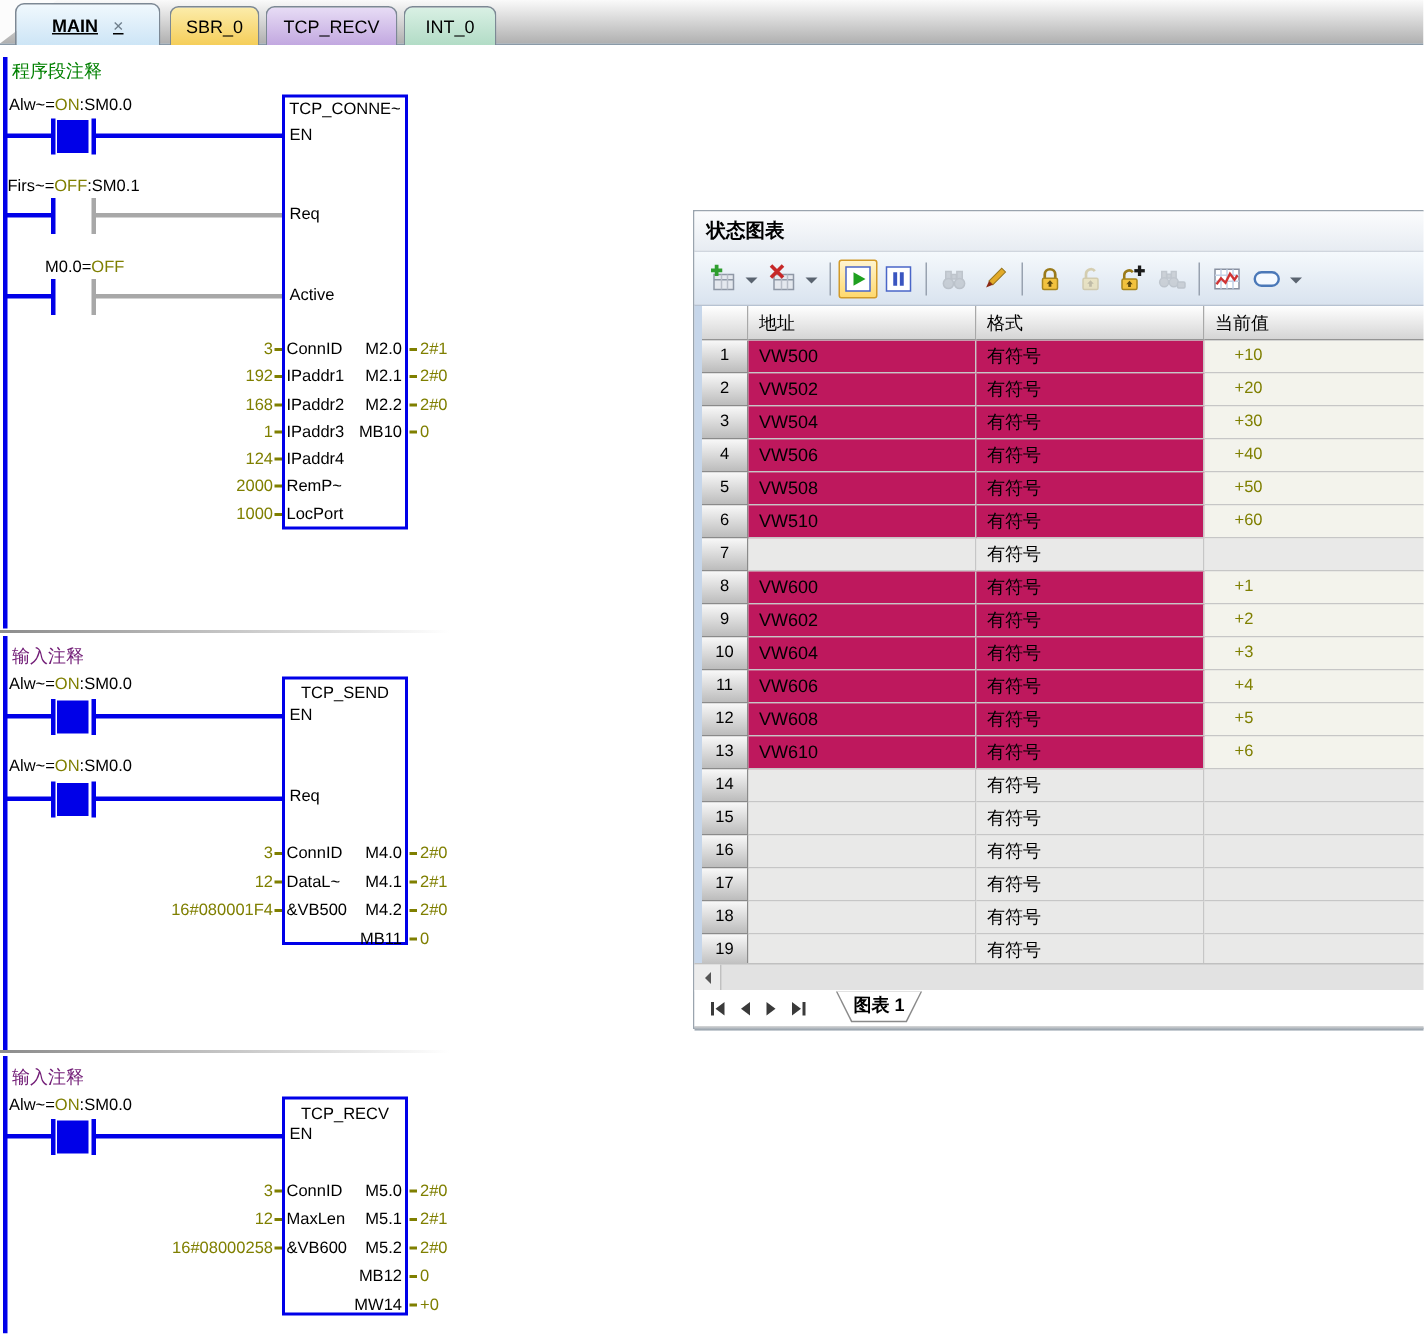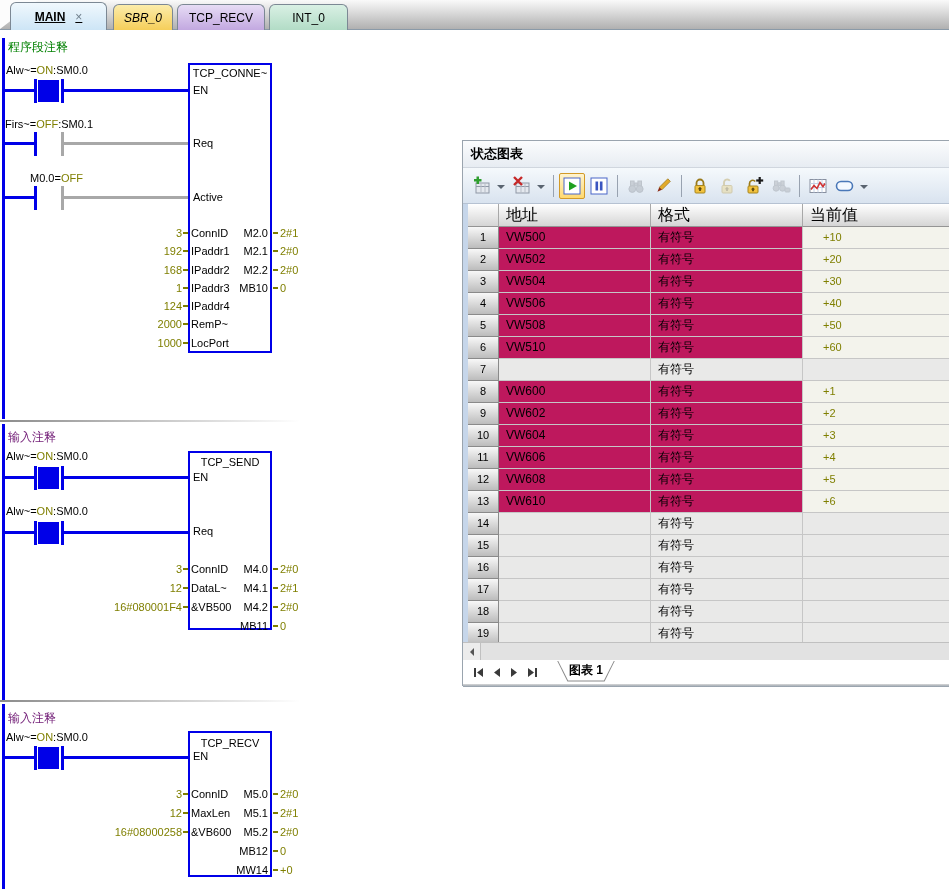--- a/index.html
+++ b/index.html
@@ -10,21 +10,21 @@
   .tabbar { position:absolute; left:0; top:0; width:949px; height:30px;
             background:linear-gradient(#fafafa,#b0b0b0); border-bottom:1px solid #8a9aa8; }
   .tabwedge { position:absolute; left:0; top:0; width:38px; height:29px;
               background:#fcfcfc; clip-path:polygon(0 0,100% 0,0 100%); }
   .tab { position:absolute; top:4px; height:26px; border:1px solid #7c8894; border-bottom:none;
          border-radius:6px 6px 0 0; display:flex; align-items:center; justify-content:center;
          font-size:12px; color:#000; }
   .tab.main { top:2px; height:28px; font-weight:bold;
               background:linear-gradient(#f0f8fd,#cde5f6); }
   .tab .close { font-weight:normal; color:#6f7f8c; margin-left:10px; font-size:12px; }
-  .tab.sbr  { background:linear-gradient(#fcecaa,#f5ce5a);font-style:italic; }
+  .tab.sbr  { background:linear-gradient(#fcecaa,#f5ce5a); }
   .tab.recv { background:linear-gradient(#e7dcf5,#c2a8e0); }
   .tab.int  { background:linear-gradient(#d9f0e4,#b2dcc6); }
 
   
   #ladder { position:absolute; left:0; top:30px; width:949px; height:859px; background:#fff;
             font-size:11px; }
   .rail { position:absolute; left:2px; width:3px; background:#0000e8; }
   .netsep { position:absolute; left:0; width:300px; height:2px;
             background:linear-gradient(to right,#8c8c8c,#d6d6d6 65%,rgba(214,214,214,0)); }
   .comment { position:absolute; left:8px; font-size:12px; }
@@ -63,21 +63,21 @@
           border:1px solid transparent; border-radius:2px; }
   .tbtn.sel { border:1px solid #d29a28; background:linear-gradient(#fff4cf,#ffd96e); }
   .tbtn.dis { opacity:.5; }
   .caret { width:0; height:0; border:4px solid transparent; border-top-color:#5a6470;
            margin:6px 3px 0 1px; }
   .tsep { width:1px; height:22px; background:#98a2b0; margin:0 4px; }
 
   .tleftstrip { position:absolute; left:0; top:63px; width:5px; height:438px; background:#c6d6ea; }
   .thead { position:absolute; left:5px; top:63px; height:23px; display:flex; }
   .thc { background:linear-gradient(#ffffff,#d5d5d5); border-right:1px solid #a8a8a8;
-         border-bottom:1px solid #949494; font-size:16px; color:#000; line-height:22px;
+         border-bottom:1px solid #949494; font-size:12px; color:#000; line-height:22px;
          padding-left:7px; }
   .thc.c0 { width:31px; padding-left:0; }
   .thc.c1 { width:152px; } .thc.c2 { width:152px; } .thc.c3 { width:148px; border-right:none; }
 
   #watch-rows { position:absolute; left:5px; top:86px; width:483px; height:415px; overflow:hidden; }
   .wrow { display:flex; height:22px; }
   .wnum { width:31px; background:linear-gradient(#f8f8f8,#bcbcbc); border:1px solid #8a8a8a;
           border-top:none; border-left:none; font-size:11px; color:#000; text-align:center;
           line-height:20px; }
   .wcell { border-right:1px solid #c6c6c6; border-bottom:1px solid #c6c6c6; font-size:12px;
@@ -113,21 +113,21 @@
   <div class="tab main" style="left:10px;width:97px;text-decoration:underline;">
     <span>MAIN</span>
     <span class="close">×</span>
   </div>
   <div class="tab sbr" style="left:113px;width:60px;">
     <span>SBR_0</span>
   </div>
   <div class="tab recv" style="left:177px;width:88px;">
     <span>TCP_RECV</span>
   </div>
-  <div class="tab int" style="left:269px;width:79px;justify-content:center;">
+  <div class="tab int" style="left:269px;width:62px;justify-content:center;">
     <span>INT_0</span>
   </div>
 </div>
 
 <div id="ladder">
 
   <div class="rail" style="top:8px;height:381px;"></div>
   <div class="comment green" style="top:9px;">程序段注释</div>
 
   <div class="clabel" style="left:6px;top:34px;"><span>Alw~=</span><span class="st">ON</span><span>:SM0.0</span></div>

